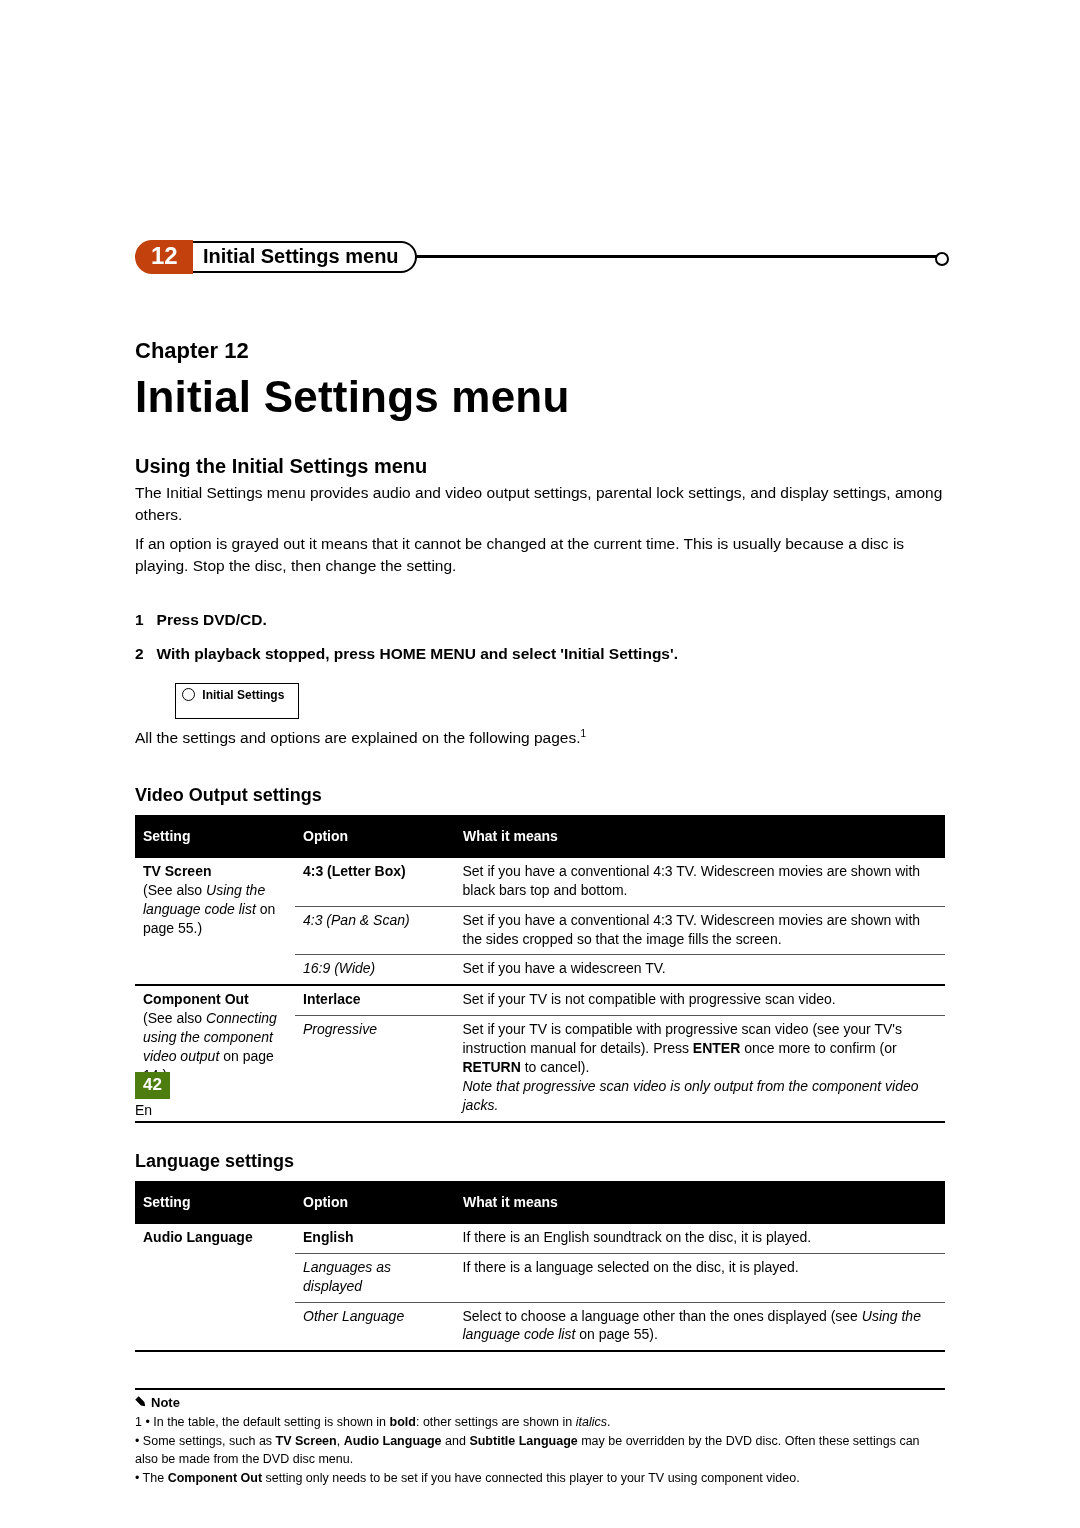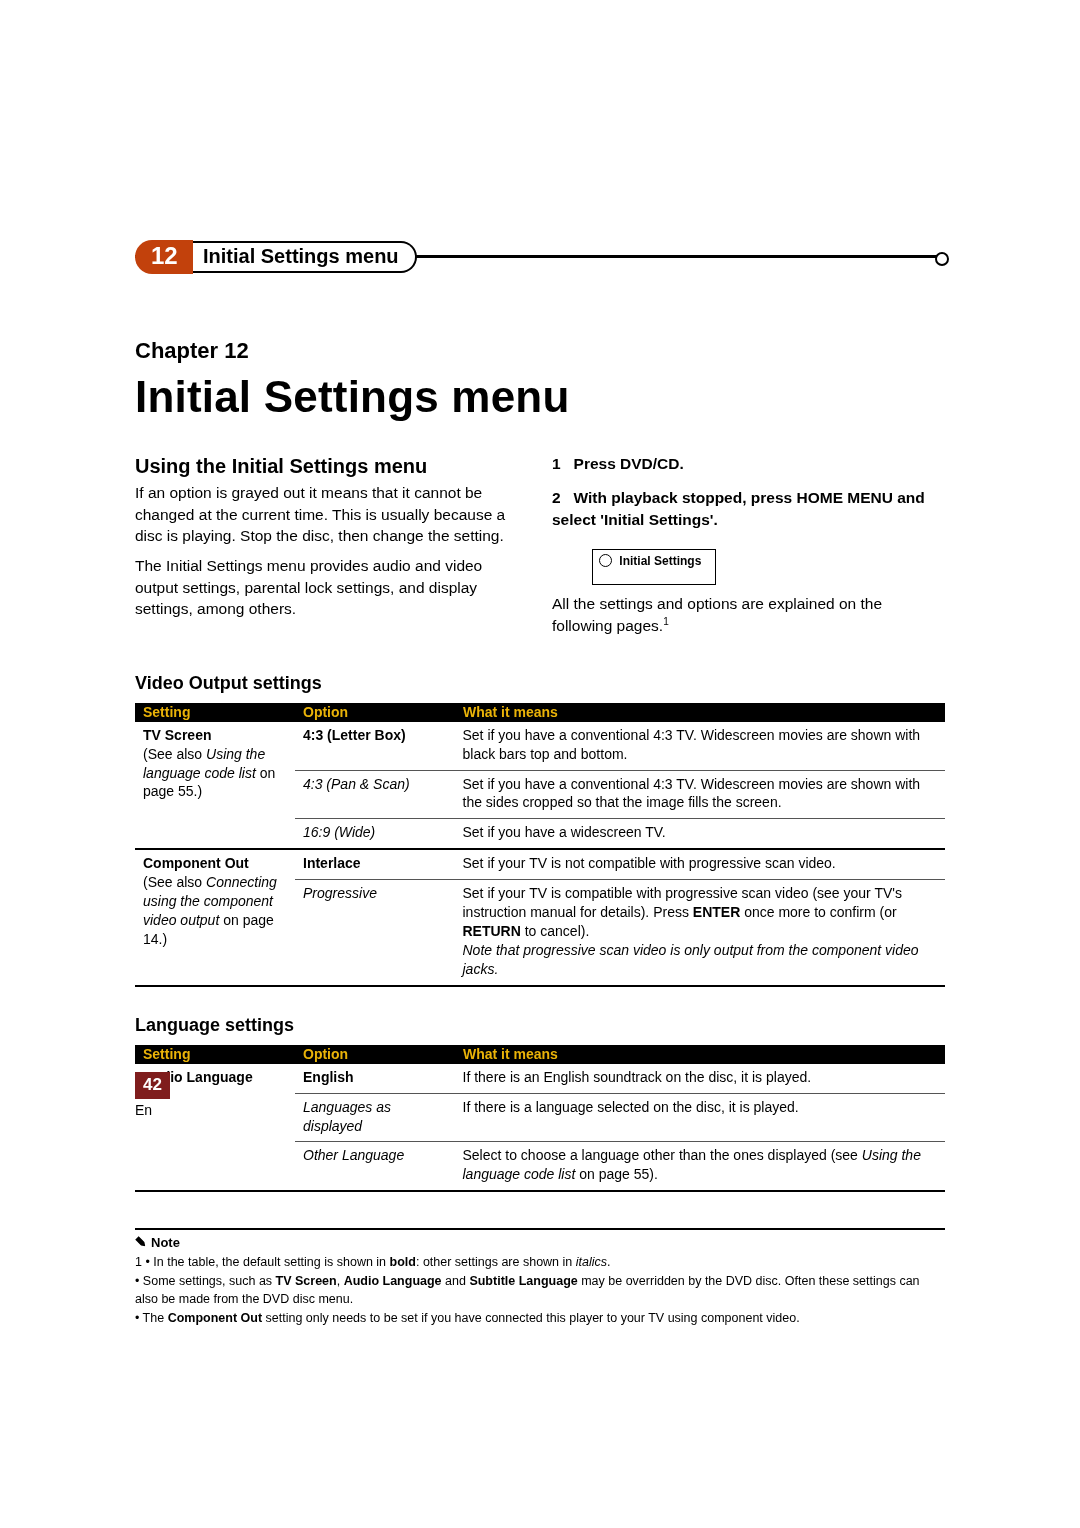--- a/index.html
+++ b/index.html
@@ -90,20 +90,21 @@
   h1.title {
     margin: 0 0 26px 0;
     font-size: 44px;
     font-weight: 800;
     letter-spacing: 0.2px;
   }
 
   .two-col {
     display: flex;
     gap: 24px;
+    flex-direction: column;
   }
   .col {
     flex: 1;
     min-width: 0;
   }
 
   h2.section-heading {
     font-size: 20px;
     font-weight: 700;
     margin: 0 0 2px 0;
@@ -158,24 +159,24 @@
     margin: 26px 0 8px 0;
   }
   table.settings {
     width: 100%;
     border-collapse: collapse;
     font-size: 14px;
     line-height: 1.35;
   }
   table.settings thead th {
     background: #000;
-    color: #eab308;
+    color: #ffffff;
     font-weight: 700;
     text-align: left;
-    padding: 0 8px;
+    padding: 12px 8px;
     border-right: 1px solid #000;
   }
   table.settings th.col-setting { width: 143px; }
   table.settings th.col-option  { width: 143px; }
   table.settings tbody td {
     padding: 4px 8px 6px 8px;
     vertical-align: top;
     border-bottom: 1px solid #555;
   }
   table.settings tbody td.setting-cell {
@@ -214,21 +215,21 @@
   }
   .note-list p { margin: 0 0 2px 0; font-size: 12.5px; }
 
   
   .page-num-wrap {
     position: absolute;
     left: 135px;
     bottom: 408px;
   }
   .page-num-box {
-    background: #7f1d1d;
+    background: #4d7c0f;
     color: #fff;
     font-weight: 700;
     font-size: 17px;
     padding: 2px 8px;
   }
   .page-lang {
     font-size: 14px;
     margin-top: 2px;
   }
 
@@ -254,22 +255,22 @@
       </span>
     </div>
   </div>
 
   <div class="chapter-prefix">Chapter 12</div>
   <h1 class="title">Initial Settings menu</h1>
 
   <div class="two-col">
     <div class="col">
       <h2 class="section-heading">Using the Initial Settings menu</h2>
+      <p class="body-text">The Initial Settings menu provides audio and video output settings, parental lock settings, and display settings, among others.</p>
       <p class="body-text">If an option is grayed out it means that it cannot be changed at the current time. This is usually because a disc is playing. Stop the disc, then change the setting.</p>
-      <p class="body-text">The Initial Settings menu provides audio and video output settings, parental lock settings, and display settings, among others.</p>
     </div>
     <div class="col">
       <p class="step-line">
         <b><span>1</span>&nbsp;&nbsp;&nbsp;<span>Press DVD/CD.</span></b>
       </p>
       <p class="step-line">
         <b><span>2</span>&nbsp;&nbsp;&nbsp;<span>With playback stopped, press HOME MENU and select 'Initial Settings'.</span></b>
       </p>
       <div class="menu-chip">
         <span class="ring"></span>

